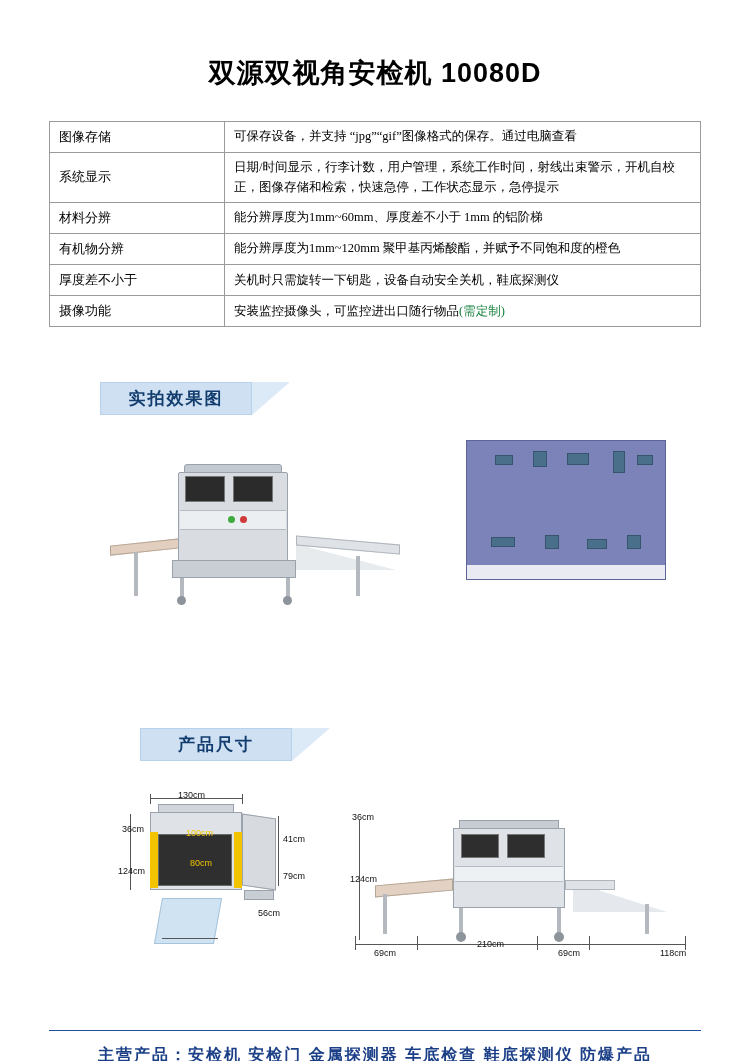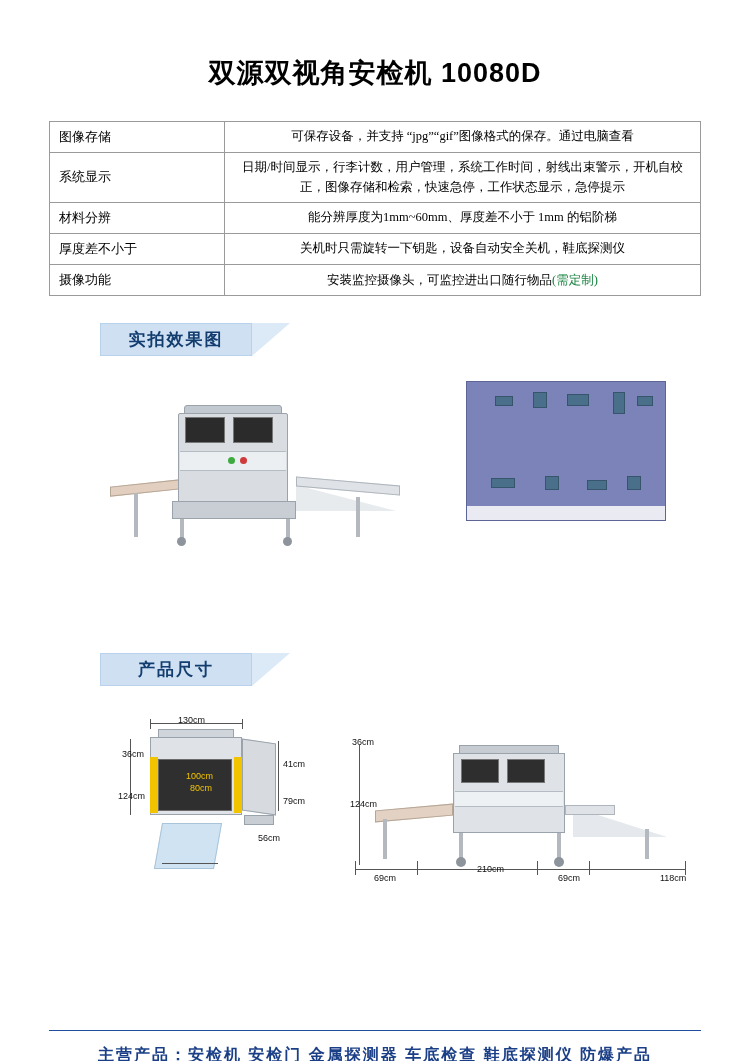--- a/index.html
+++ b/index.html
@@ -38,21 +38,21 @@
   .spec-table td {
     border: 1px solid #9a9a9a;
     padding: 5px 9px;
     vertical-align: middle;
   }
   .spec-table td.label {
     width: 175px;
     font-size: 13px;
   }
   .spec-table td.value {
-    text-align: center;
+    text-align: left;
   }
   .note-red { color: #15803d; }
 
   
   .banner-wrap {
     position: relative;
     margin-left: 100px;
     width: 300px;
     height: 36px;
   }
@@ -394,31 +394,35 @@
       </tr>
       <tr>
         <td class="label">系统显示</td>
         <td class="value">日期/时间显示，行李计数，用户管理，系统工作时间，射线出束警示，开机自校正，图像存储和检索，快速急停，工作状态显示，急停提示</td>
       </tr>
       <tr>
         <td class="label">材料分辨</td>
         <td class="value">能分辨厚度为1mm~60mm、厚度差不小于 1mm 的铝阶梯</td>
       </tr>
       <tr>
+        <td class="label">有机物分辨</td>
+        <td class="value">能分辨厚度为1mm~120mm 聚甲基丙烯酸酯，并赋予不同饱和度的橙色</td>
+      </tr>
+      <tr>
         <td class="label">厚度差不小于</td>
         <td class="value">关机时只需旋转一下钥匙，设备自动安全关机，鞋底探测仪</td>
       </tr>
       <tr>
         <td class="label">摄像功能</td>
         <td class="value"><span>安装监控摄像头，可监控进出口随行物品</span><span class="note-red">(需定制)</span></td>
       </tr>
     </tbody>
   </table>
 
-  <div style="margin-top:27px;">
+  <div style="margin-top:55px;">
     <div class="banner-wrap">
       <div class="banner">
         <span>实拍效果图</span>
       </div>
       <div class="banner-tail"></div>
     </div>
   </div>
 
   <div class="photo-area">
 
@@ -449,21 +453,21 @@
       <div class="xr-item" style="left:146px; top:10px;  width:12px; height:22px;"></div>
       <div class="xr-item" style="left:170px; top:14px;  width:16px; height:10px;"></div>
       <div class="xr-item" style="left:24px;  top:96px;  width:24px; height:10px;"></div>
       <div class="xr-item" style="left:78px;  top:94px;  width:14px; height:14px;"></div>
       <div class="xr-item" style="left:120px; top:98px;  width:20px; height:10px;"></div>
       <div class="xr-item" style="left:160px; top:94px;  width:14px; height:14px;"></div>
       <div class="xr-strip"></div>
     </div>
   </div>
 
-  <div style="margin-top:42px;">
+  <div style="margin-top:58px;padding-left:40px;">
     <div class="banner-wrap">
       <div class="banner">
         <span>产品尺寸</span>
       </div>
       <div class="banner-tail"></div>
     </div>
   </div>
 
   <div class="dim-area">
 
@@ -480,21 +484,21 @@
       <div class="dim-line h-line" style="left:32px; top:4px; width:92px;"></div>
       <div class="dim-line v-line" style="left:32px; top:0px; height:10px;"></div>
       <div class="dim-line v-line" style="left:124px; top:0px; height:10px;"></div>
       <div class="dim-line v-line" style="left:12px; top:20px; height:76px;"></div>
       <div class="dim-line v-line" style="left:160px; top:22px; height:70px;"></div>
       <div class="dim-line h-line" style="left:44px; top:144px; width:56px;"></div>
     </div>
 
     <div class="dim-label" style="left:178px; top:14px;">130cm</div>
     <div class="dim-label" style="left:122px; top:48px;">36cm</div>
-    <div class="dim-label" style="left:186px; top:70px; color:#f2c400;">100cm</div>
+    <div class="dim-label" style="left:186px; top:52px; color:#f2c400;">100cm</div>
     <div class="dim-label" style="left:190px; top:82px; color:#f2c400;">80cm</div>
     <div class="dim-label" style="left:118px; top:90px;">124cm</div>
     <div class="dim-label" style="left:283px; top:58px;">41cm</div>
     <div class="dim-label" style="left:283px; top:95px;">79cm</div>
     <div class="dim-label" style="left:258px; top:132px;">56cm</div>
 
     <div class="diag-r">
       <div class="dr-beltL"></div>
       <div class="dr-ramp"></div>
       <div class="dr-beltR"></div>

